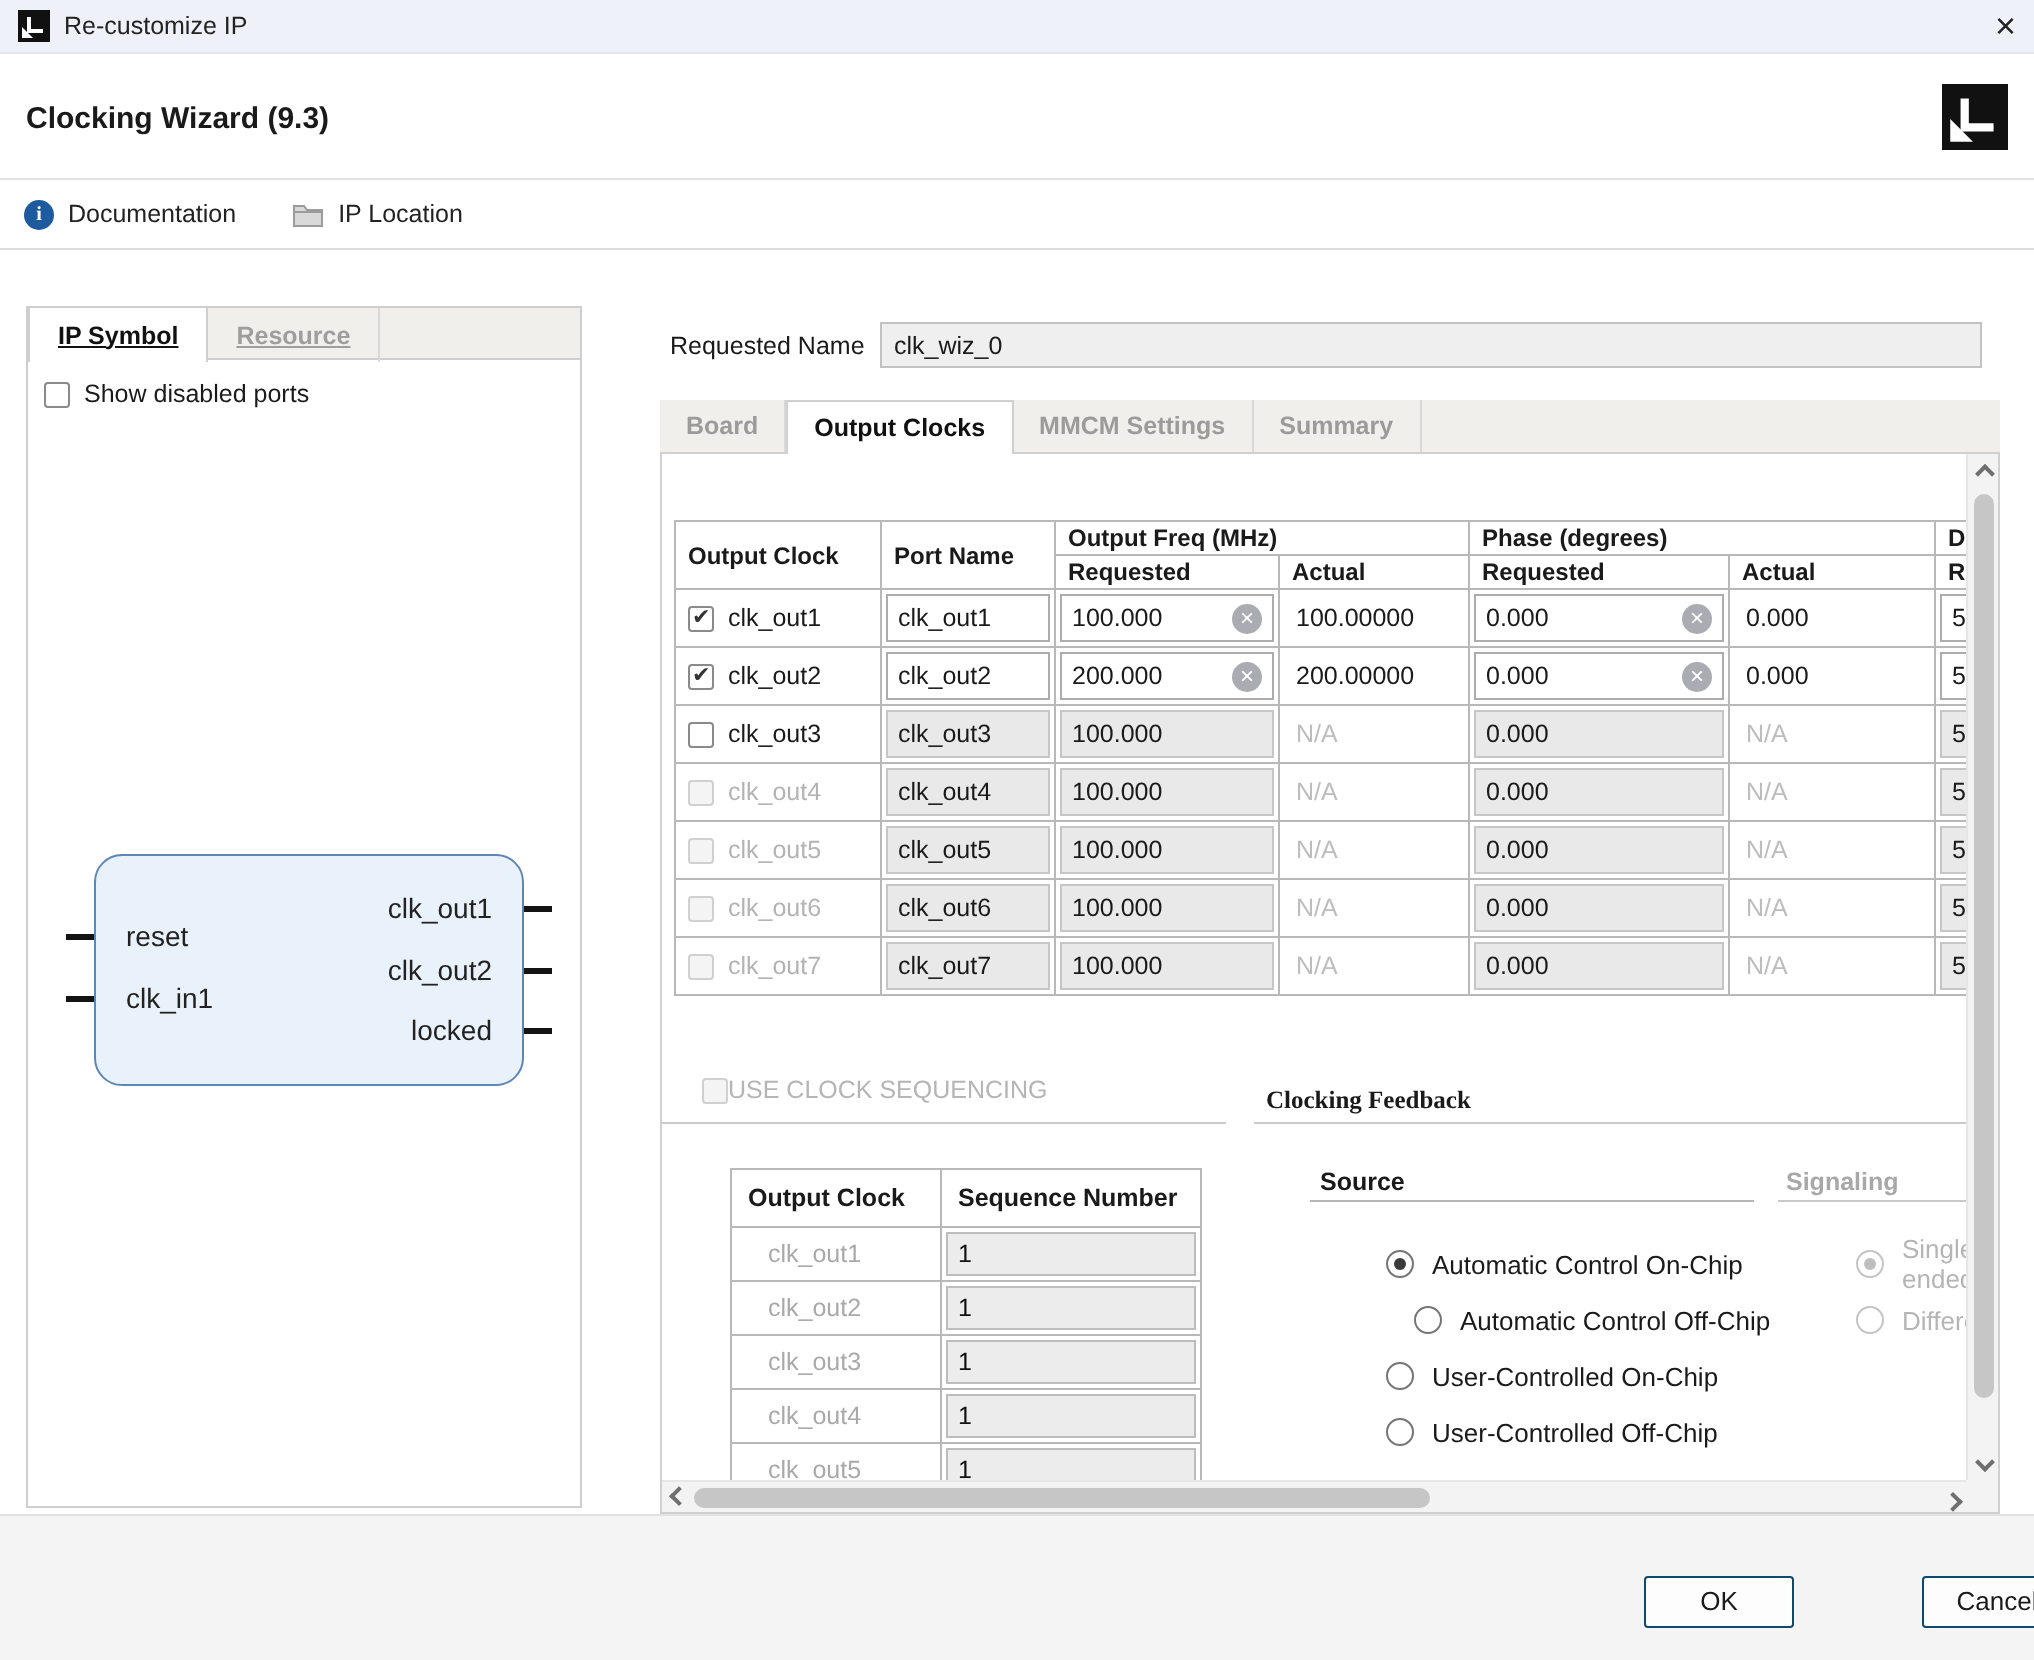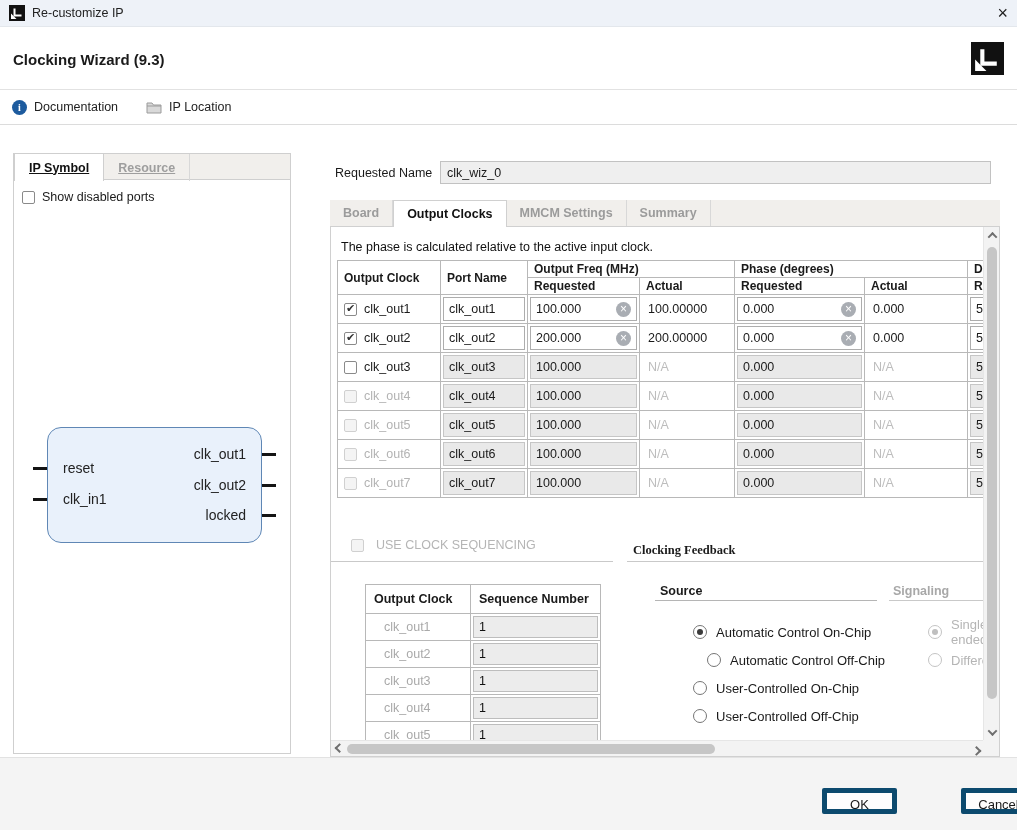--- a/index.html
+++ b/index.html
@@ -63,21 +63,21 @@
   .cb.disabled{border-color:#d0d0d0;background:#f4f4f4;}
   .graytxt{color:#b3b3b3;}
   .finp{margin:2px;height:24px;border:1px solid #adadad;background:#fff;display:flex;align-items:center;
     padding:0 5px;font-size:12.5px;}
   .finp.dis{background:#e9e9e9;border-color:#c6c6c6;}
   .clear{margin-left:auto;width:15px;height:15px;border-radius:50%;background:#a9adb3;color:#fff;
     font-size:12px;line-height:14px;text-align:center;flex:none;}
   .txtcell{padding:0 8px;}
   .na{color:#bdbdbd;}
   
-  .seqcheck{position:absolute;left:20px;top:311px;display:flex;align-items:center;gap:12px;color:#b5b5b5;}
+  .seqcheck{position:absolute;left:20px;top:311px;display:flex;align-items:center;gap:0;color:#b5b5b5;}
   .rule{position:absolute;height:1px;background:#c9c9c9;}
   .seqtbl{position:absolute;left:34px;top:357px;width:235px;font-size:12.5px;}
   .seqtbl th,.seqtbl td{border:1px solid #b8b8b8;overflow:hidden;white-space:nowrap;padding:0;}
   .seqtbl th{text-align:left;padding:0 8px;height:29px;font-size:12.5px;background:#fff;}
   .seqtbl td{height:27px;background:#fff;}
   .seqname{padding-left:18px;color:#a9a9a9;}
   .seqinp{margin:2px;height:22px;border:1px solid #bdbdbd;background:#ececec;display:flex;align-items:center;padding:0 5px;color:#111;}
   
   .fbtitle{position:absolute;left:302px;top:316px;font-weight:bold;font-size:12.5px;font-family:Liberation Serif, serif;}
   .grptitle{position:absolute;font-weight:bold;font-size:12.5px;}
@@ -93,21 +93,21 @@
   .vthumb{position:absolute;left:3px;top:20px;width:10px;height:452px;background:#c6c6c6;border-radius:6px;}
   .hthumb{position:absolute;left:16px;top:3px;width:368px;height:10px;background:#c6c6c6;border-radius:6px;}
   .chev{width:7px;height:7px;border-left:2px solid #6f6f6f;border-top:2px solid #6f6f6f;display:block;}
   .chevbox{position:absolute;width:16px;height:16px;display:flex;align-items:center;justify-content:center;}
   .chev.up{transform:rotate(45deg) translate(1px,1px);}
   .chev.down{transform:rotate(225deg) translate(1px,1px);}
   .chev.left{transform:rotate(-45deg) translate(1px,-1px);}
   .chev.right{transform:rotate(135deg) translate(1px,-1px);}
   
   .dlg-footer{position:absolute;left:0;top:757px;width:1017px;height:73px;background:#f4f4f4;border-top:1px solid #e2e2e2;}
-  .btn{position:absolute;top:30px;width:75px;height:26px;background:#fdfdfd;border:5px solid #0c4a6e;
+  .btn{position:absolute;top:30px;width:75px;height:26px;background:#fdfdfd;border:1px solid #0c4a6e;
     border-radius:2px;font-size:13px;text-align:center;line-height:24px;font-family:"Liberation Sans",sans-serif;}
 </style>
 </head>
 <body>
 
 <div class="titlebar">
   <svg class="logo" viewBox="0 0 32 32">
     <rect x="0" y="0" width="32" height="32" fill="#111"></rect>
     <path d="M4 28 V17 L15 28 Z" fill="#fff"></path>
     <path d="M9 7 H13 V19 H25 V23 H9 Z" fill="#fff"></path>
@@ -175,21 +175,20 @@
   <div class="rstrip">
     <div class="rtab">Board</div>
     <div class="rtab active">Output Clocks</div>
     <div class="rtab">MMCM Settings</div>
     <div class="rtab">Summary</div>
   </div>
 
   <div class="rpanel">
     <div class="rclip">
 
-      <div class="note">The phase is calculated relative to the active input clock.</div>
 
       <table class="clktbl">
         <colgroup>
           <col style="width:103px">
             <col style="width:87px">
             <col style="width:112px">
           <col style="width:95px">
             <col style="width:130px">
             <col style="width:103px">
             <col style="width:120px">

